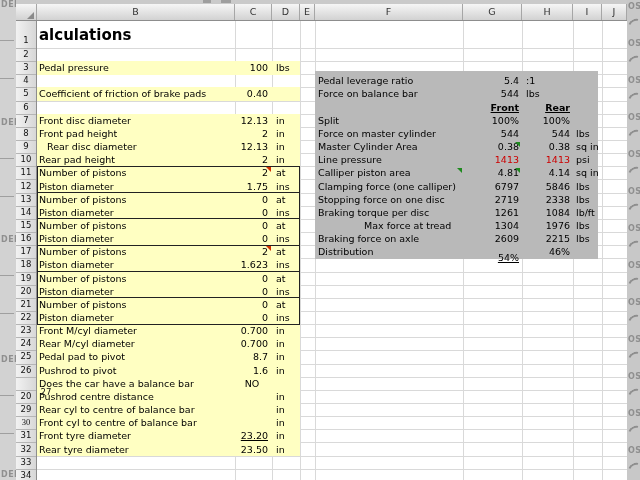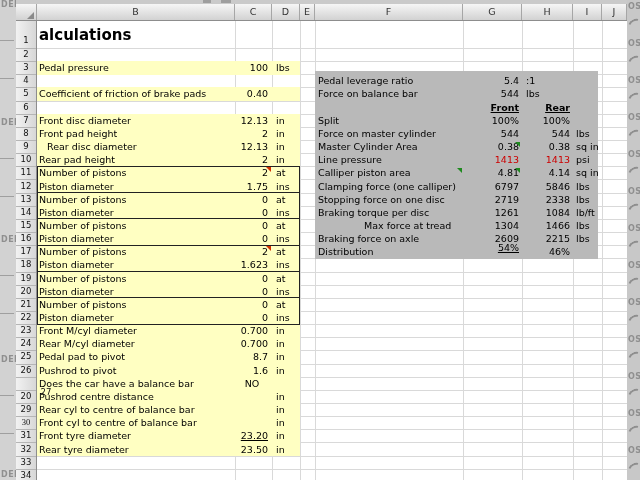--- a/index.html
+++ b/index.html
@@ -214,28 +214,28 @@
       <div class="cell" style="left: 318px; top: 192.65px; width: 150px;">Stopping force on  one disc</div>
       <div class="cell right" style="left: 465px; top: 192.65px; width: 54px;">2719</div>
       <div class="cell right" style="left: 524px; top: 192.65px; width: 46px;">2338</div>
       <div class="cell" style="left: 576px; top: 192.65px; width: 26px;">lbs</div>
       <div class="cell" style="left: 318px; top: 205.8px; width: 150px;">Braking torque per disc</div>
       <div class="cell right" style="left: 465px; top: 205.8px; width: 54px;">1261</div>
       <div class="cell right" style="left: 524px; top: 205.8px; width: 46px;">1084</div>
       <div class="cell" style="left: 576px; top: 205.8px; width: 26px;">lb/ft</div>
       <div class="cell" style="left: 318px; top: 218.95px; width: 150px; margin-left: 46px;">Max force  at tread</div>
       <div class="cell right" style="left: 465px; top: 218.95px; width: 54px;">1304</div>
-      <div class="cell right" style="left: 524px; top: 218.95px; width: 46px;">1466</div>
+      <div class="cell right" style="left: 524px; top: 218.95px; width: 46px;">1976</div>
       <div class="cell" style="left: 576px; top: 218.95px; width: 26px;">lbs</div>
       <div class="cell" style="left: 318px; top: 232.1px; width: 150px;">Braking force on axle</div>
       <div class="cell right" style="left: 465px; top: 232.1px; width: 54px;">2609</div>
       <div class="cell right" style="left: 524px; top: 232.1px; width: 46px;">2215</div>
       <div class="cell" style="left: 576px; top: 232.1px; width: 26px;">lbs</div>
       <div class="cell" style="left: 318px; top: 245.25px; width: 150px;">Distribution</div>
-      <div class="cell right" style="left: 465px; top: 241px; width: 54px; text-decoration: underline;">54%</div>
+      <div class="cell right" style="left: 465px; top: 251px; width: 54px; text-decoration: underline;">54%</div>
       <div class="cell right" style="left: 524px; top: 245.25px; width: 46px;">46%</div>
     </div>
   <div id="title-cell" class="cell">alculations</div>
   <div id="colhdr-strip"></div>
   <div id="colhdrs">
       <div class="colhdr" style="left: 37px; width: 198px;">B</div>
       <div class="colhdr" style="left: 235px; width: 37px;">C</div>
       <div class="colhdr" style="left: 272px; width: 28px;">D</div>
       <div class="colhdr" style="left: 300px; width: 15px;">E</div>
       <div class="colhdr" style="left: 315px; width: 148px;">F</div>

